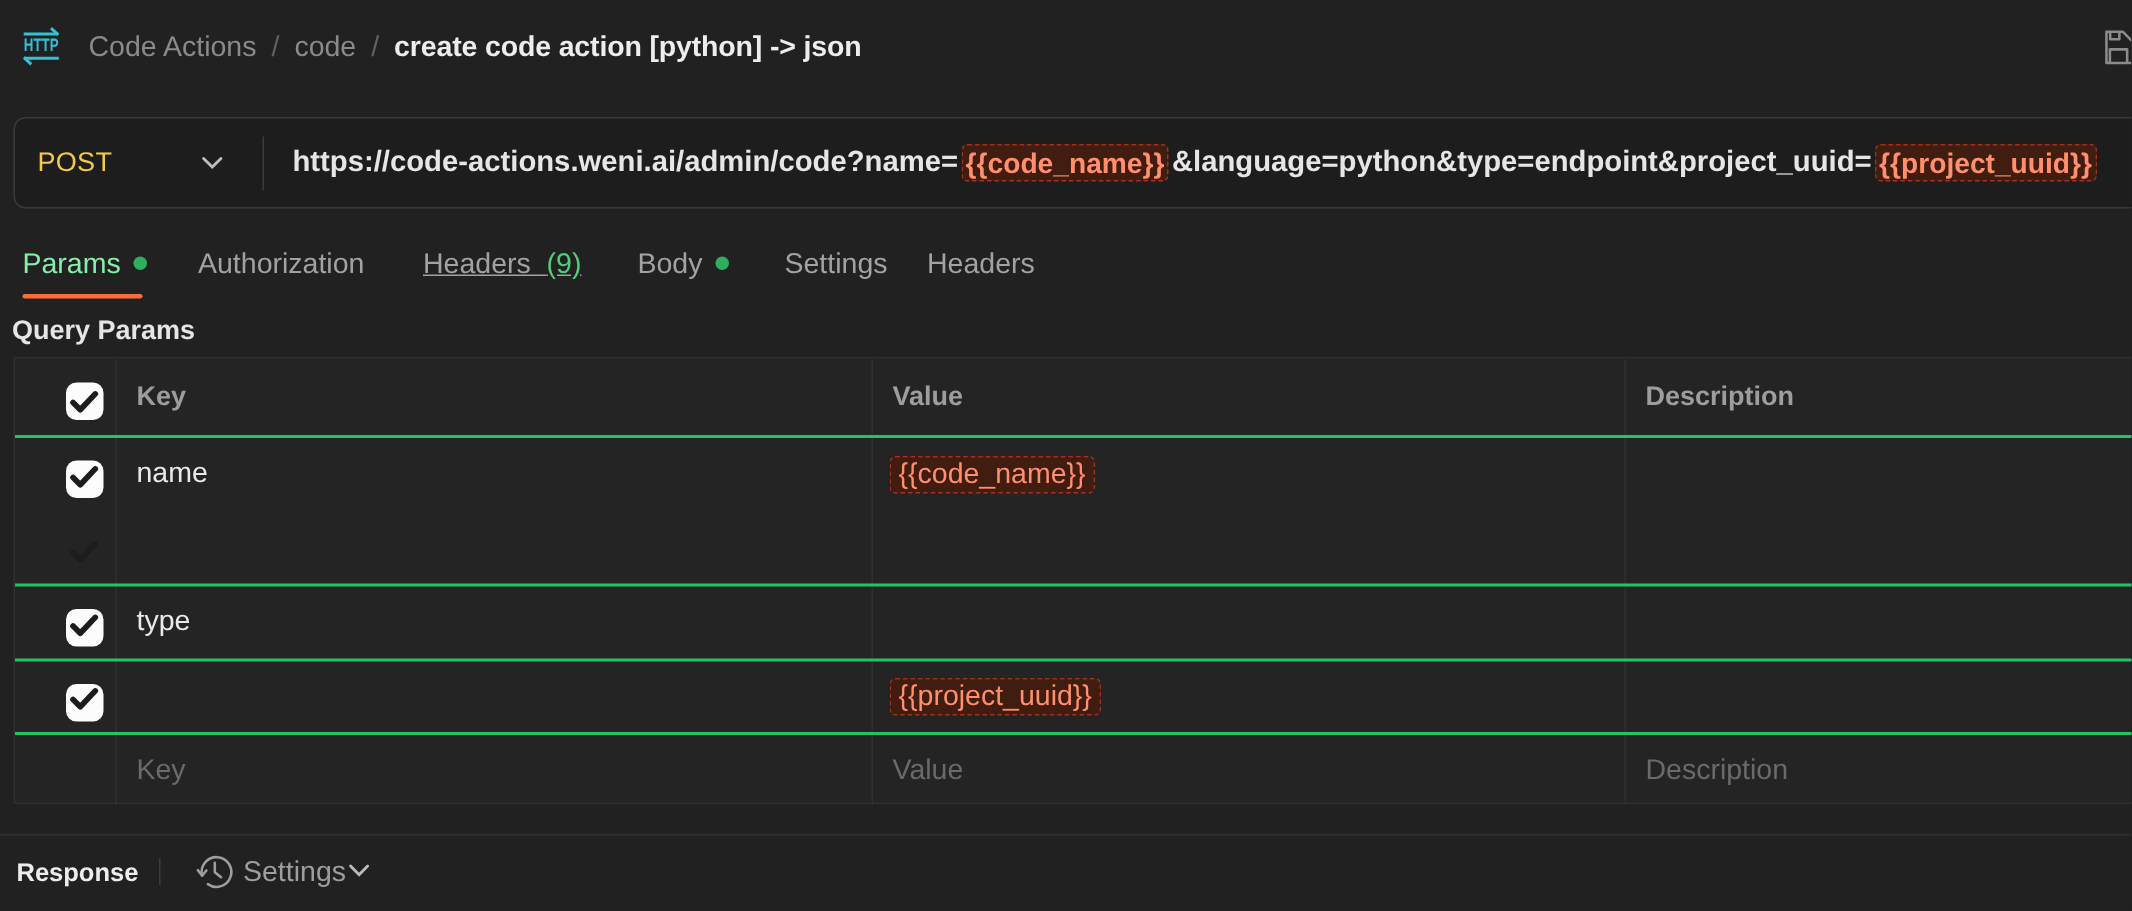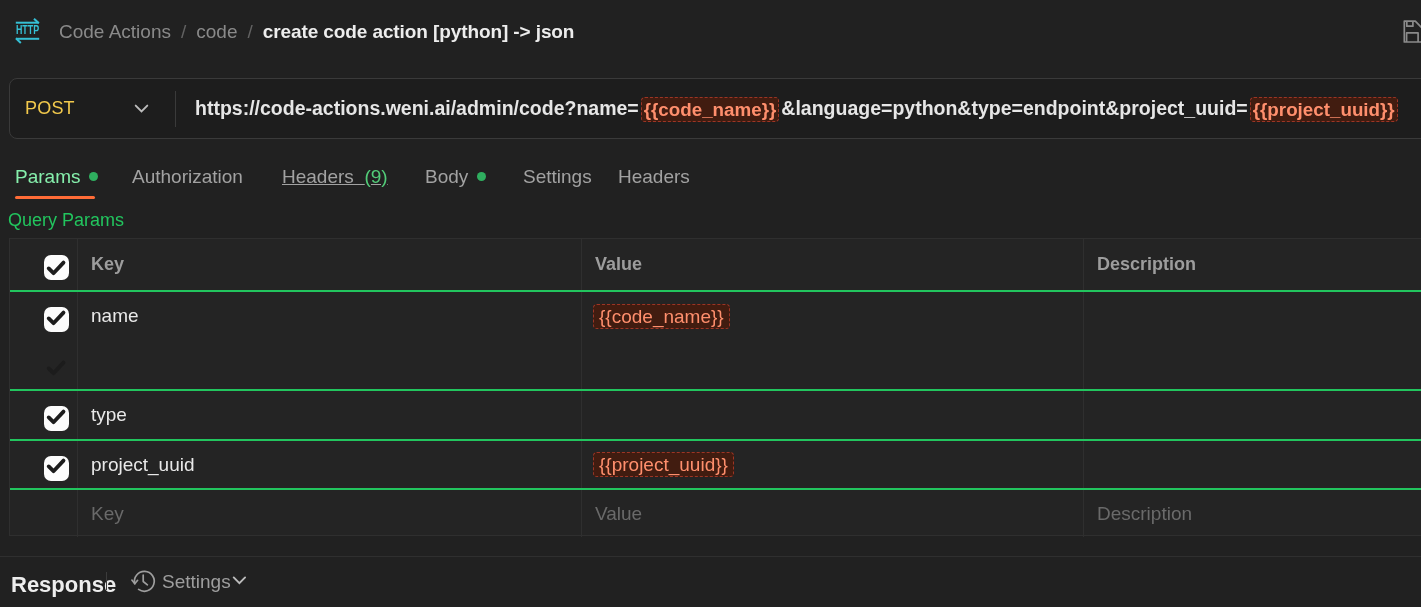--- a/index.html
+++ b/index.html
@@ -29,42 +29,42 @@
 
   
   .tab { position:absolute; top:167px; height:19px; line-height:19px; font-size:19px; color:#a2a2a2; }
   .tab .green { color:#52cc78; }
   .dot { display:inline-block; width:9px; height:9px; border-radius:50%; background:#2fae5f;
          vertical-align:middle; margin-left:9px; margin-top:-3px; }
   .tab-active { color:#86efac; }
   .underline { position:absolute; left:15px; top:196px; width:80px; height:2.5px; background:#ff6c37; border-radius:2px; }
 
   
-  .qp { position:absolute; left:8px; top:210px; font-size:18px; font-weight:normal; color:#22c55e; }
+  .qp { position:absolute; left:8px; top:210px; font-size:18px; font-weight:bold; color:#e5e5e5; }
 
   
   .tablewrap { position:absolute; left:9px; top:238px; width:1412px; height:298px;
                border-top:1px solid #2f2f2f; border-left:1px solid #2f2f2f; border-bottom:1px solid #2f2f2f;
                background:#242424; }
   .colsep1 { position:absolute; left:67px; top:0; width:1px; height:298px; background:#2f2f2f; }
   .colsep2 { position:absolute; left:571px; top:0; width:1px; height:298px; background:#2f2f2f; }
   .colsep3 { position:absolute; left:1073px; top:0; width:1px; height:298px; background:#2f2f2f; }
   .trow { position:absolute; left:0; width:1412px; border-top:2px solid #22c55e; }
   .cell { position:absolute; top:0; height:100%; display:flex; align-items:center; }
   .ckey { left:81px; }
   .cval { left:585px; }
   .hdr  { color:#9d9d9d; font-weight:bold; font-size:18px; }
   .txt  { color:#e9e9e9; font-size:19px; }
   .ph   { color:#6a6a6a; font-size:19px; }
 
   .checkbox { position:absolute; left:34px; width:25px; height:25px; background:#fcfcfc; border-radius:7px; }
 
   
   .botline { position:absolute; left:0; top:556px; width:1421px; height:1px; background:#2f2f2f; }
-  .response { position:absolute; left:11px; top:572px; font-size:22px; font-weight:bold; color:#ededed; }
+  .response { position:absolute; left:11px; top:572px; font-size:17px; font-weight:bold; color:#ededed; }
   .bvsep { position:absolute; left:106px; top:572px; width:1px; height:18px; background:#3c3c3c; }
   .history { position:absolute; left:162px; top:571px; font-size:19px; color:#9e9e9e; }
 </style>
 </head>
 <body>
 
 <div class="abs crumb" style="left:59px; top:21px;">Code Actions<span class="crumb-sep">/</span>code<span class="crumb-sep">/</span><span class="crumb-bold">create code action [python] -&gt; json</span></div>
 
 <div class="urlbar">
   <div class="post">POST</div>
@@ -99,21 +99,20 @@
     <div class="cell cval txt">
         <span class="chip tchip">{{code_name}}</span>
       </div>
   </div>
   <div class="trow" style="top:150px; height:50px;">
     <div class="checkbox" style="top:15px;"></div>
     <div class="cell ckey txt">type</div>
   </div>
   <div class="trow" style="top:200px; height:49px;">
     <div class="checkbox" style="top:15px;"></div>
-    <div class="cell ckey txt">project_uuid</div>
     <div class="cell cval txt">
         <span class="chip tchip">{{project_uuid}}</span>
       </div>
   </div>
   <div class="trow" style="top:249px; height:49px;">
     <div class="cell ckey ph">Key</div>
     <div class="cell cval ph">Value</div>
     <div class="cell ph" style="left:1087px;">Description</div>
   </div>
 </div>

